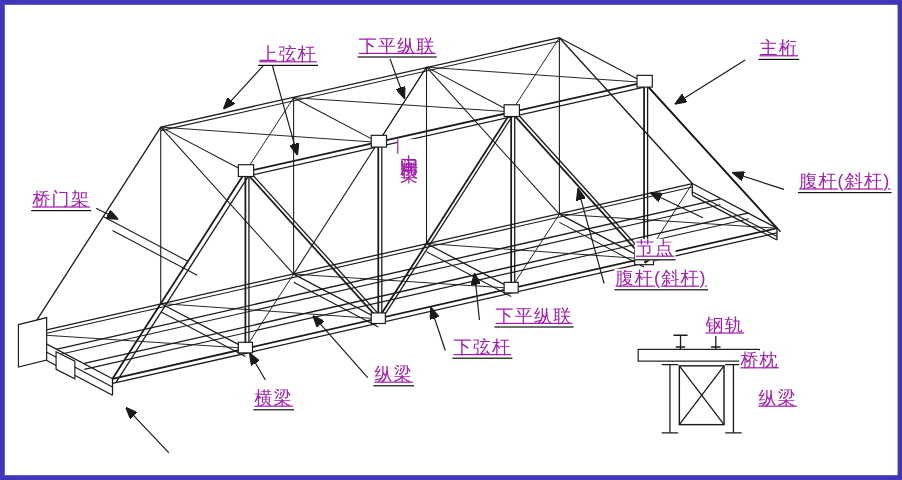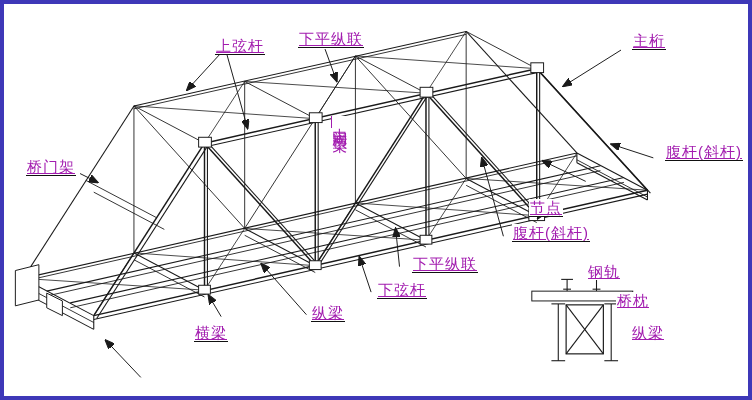--- a/index.html
+++ b/index.html
@@ -202,19 +202,19 @@
   <div class="lbl" style="left:294px;top:26px;">下平纵联</div>
   <div class="lbl" style="left:628px;top:28px;text-align:right;">主桁</div>
   <div class="lbl" style="left:22px;top:154px;">桥门架</div>
   <div class="lbl vert" style="left:327px;top:112px;">中间横梁</div>
   <div class="lbl" style="left:661px;top:139px;">腹杆(斜杆)</div>
   <div class="lbl" style="left:525px;top:195px;">节点</div>
   <div class="lbl" style="left:508px;top:220px;">腹杆(斜杆)</div>
   <div class="lbl" style="left:408px;top:251px;">下平纵联</div>
   <div class="lbl" style="left:373px;top:277px;text-align:right;">下弦杆</div>
   <div class="lbl" style="left:307px;top:300px;">纵梁</div>
-  <div class="lbl" style="left:190px;top:320px;">横梁</div>
+  <div class="lbl" style="left:207px;top:320px;">横梁</div>
 
   <div class="lbl nou" style="left:583px;top:259px;">钢轨</div>
   <div class="lbl nou" style="left:612px;top:288px;">桥枕</div>
   <div class="lbl nou" style="left:627px;top:320px;">纵梁</div>
 
 </div>
 
 </body></html>

